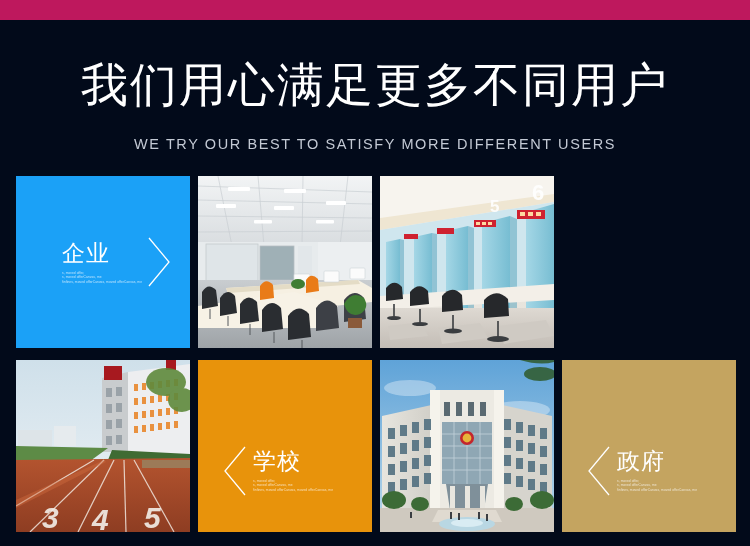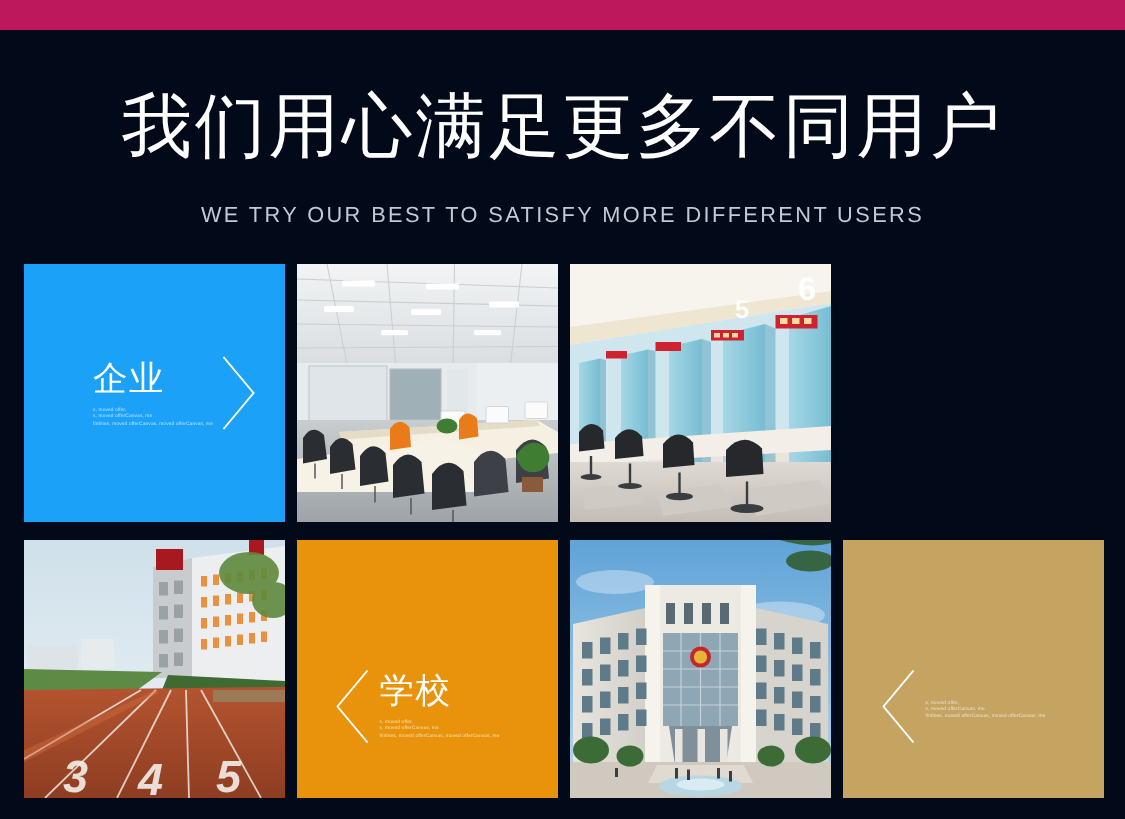--- a/index.html
+++ b/index.html
@@ -493,20 +493,21 @@
 
       <div class="card solid">
         <div class="inner" style="background:#c4a460;"></div>
         <div class="cap left">
           <div class="chev">
             <svg width="26" height="52" viewBox="0 0 26 52">
                 <path d="M23 2 L3 26 L23 50" fill="none" stroke="#ffffff" stroke-width="1.3"></path>
               </svg>
           </div>
           <div class="cap-txt">
+            <div class="cap-title">政府</div>
             <div class="cap-sub">
               <span>s, moved offer,</span>
               <span>s, moved offerCanvas, me</span>
               <span>finfines, moved offerCanvas, moved offerCanvas, me</span>
             </div>
           </div>
         </div>
       </div>
     </div>
 

